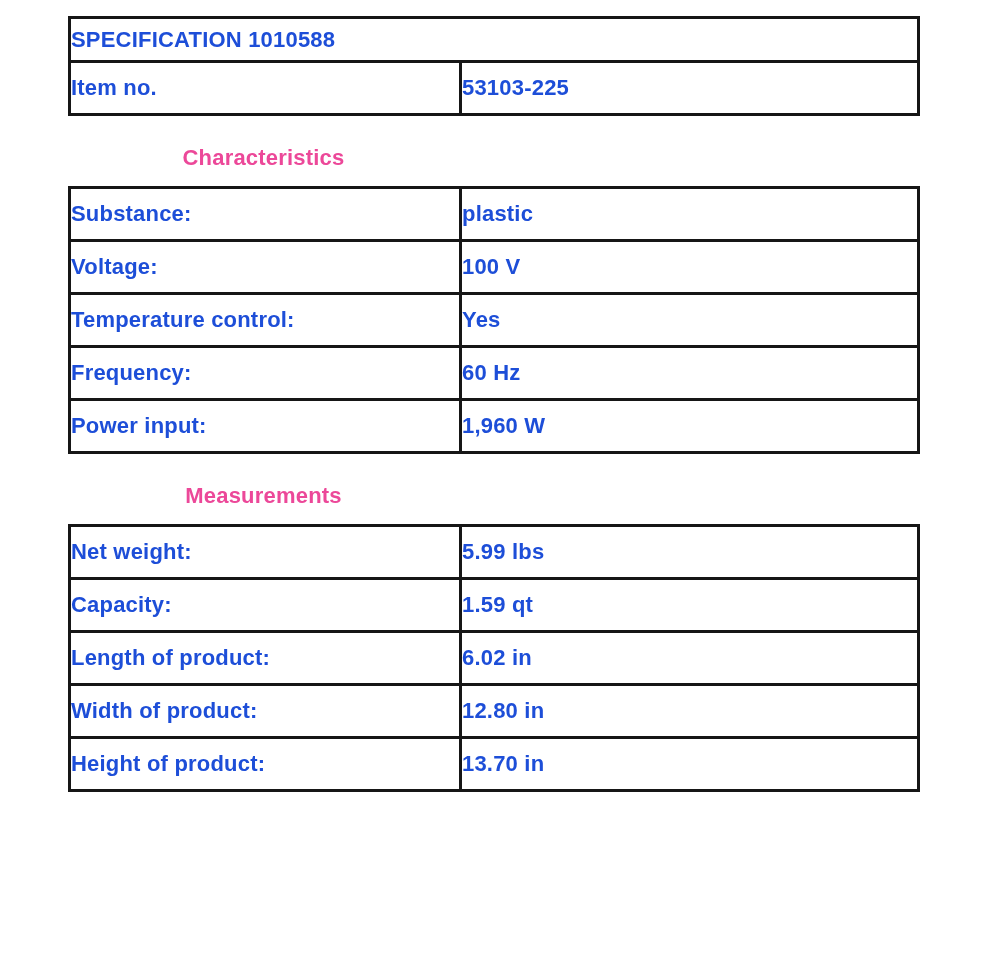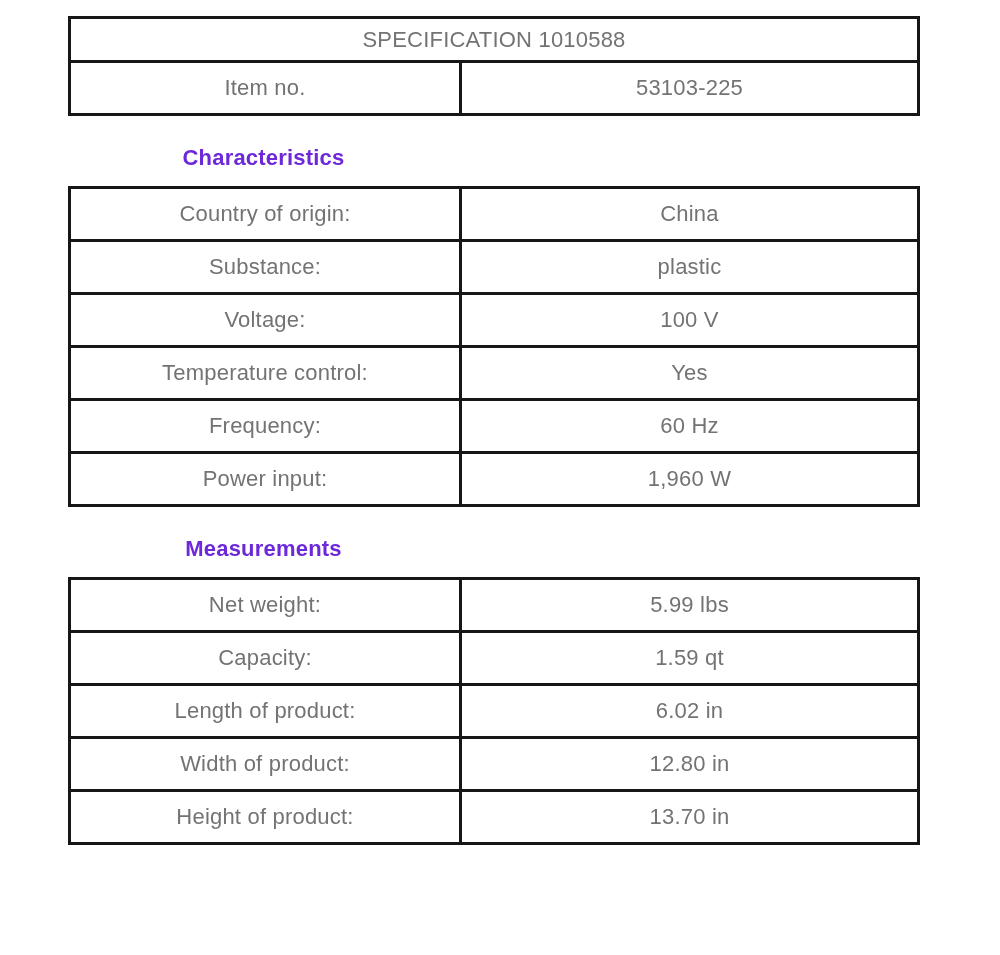--- a/index.html
+++ b/index.html
@@ -17,26 +17,26 @@
     overflow: hidden;
   }
   table.spec-table {
     border-collapse: collapse;
     table-layout: fixed;
     margin-left: 68px;
     width: 849px;
   }
   table.spec-table td {
     border: 3px solid #161616;
-    text-align: center;
+    text-align: left;
     vertical-align: middle;
-    font-weight: 400;
+    font-weight: 700;
     font-size: 22px;
     letter-spacing: 0.2px;
-    color: #737373;
+    color: #1d4ed8;
     height: 50px;
     padding: 0;
     overflow: hidden;
     white-space: nowrap;
   }
   table.header-table {
     margin-top: 16px;
   }
   table.header-table td.title-cell {
     height: 41px;
@@ -44,21 +44,21 @@
   col.label-col { width: 391px; }
   col.value-col { width: 458px; }
   .section-heading {
     margin: 28px 0 15px 68px;
     width: 391px;
     text-align: center;
     font-weight: 700;
     font-size: 22px;
     letter-spacing: 0.2px;
     line-height: 27px;
-    color: #6d28d9;
+    color: #ec4899;
   }
 </style>
 </head>
 <body>
 
 <div class="page">
 
   <table class="spec-table header-table">
     <colgroup>
         <col class="label-col">
@@ -76,24 +76,20 @@
     </table>
 
   <div class="section-heading">Characteristics</div>
 
   <table class="spec-table">
     <colgroup>
         <col class="label-col">
         <col class="value-col">
       </colgroup>
     <tbody>
-    <tr>
-      <td>Country of origin:</td>
-      <td>China</td>
-    </tr>
     <tr>
       <td>Substance:</td>
       <td>plastic</td>
     </tr>
     <tr>
       <td>Voltage:</td>
       <td>100 V</td>
     </tr>
     <tr>
       <td>Temperature control:</td>

